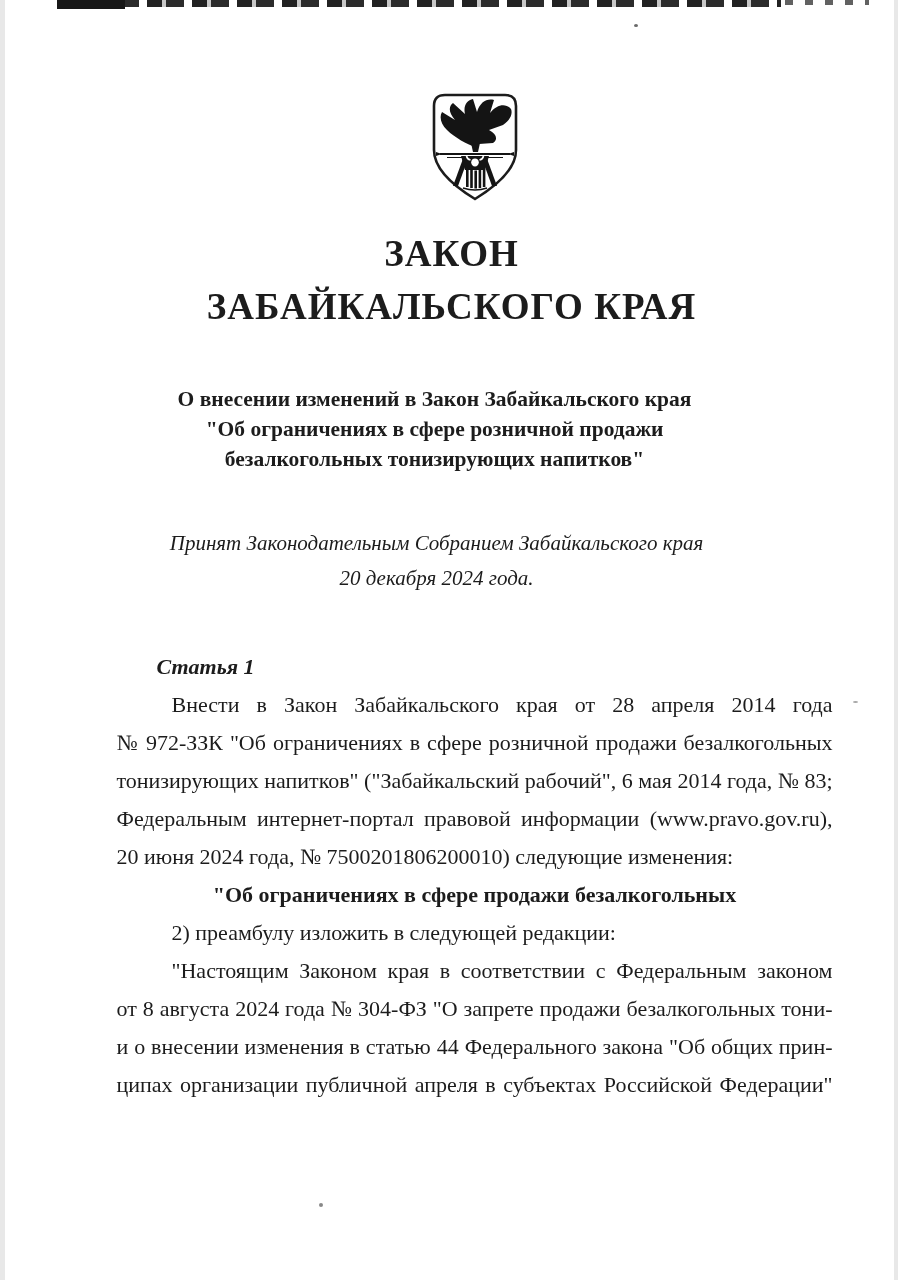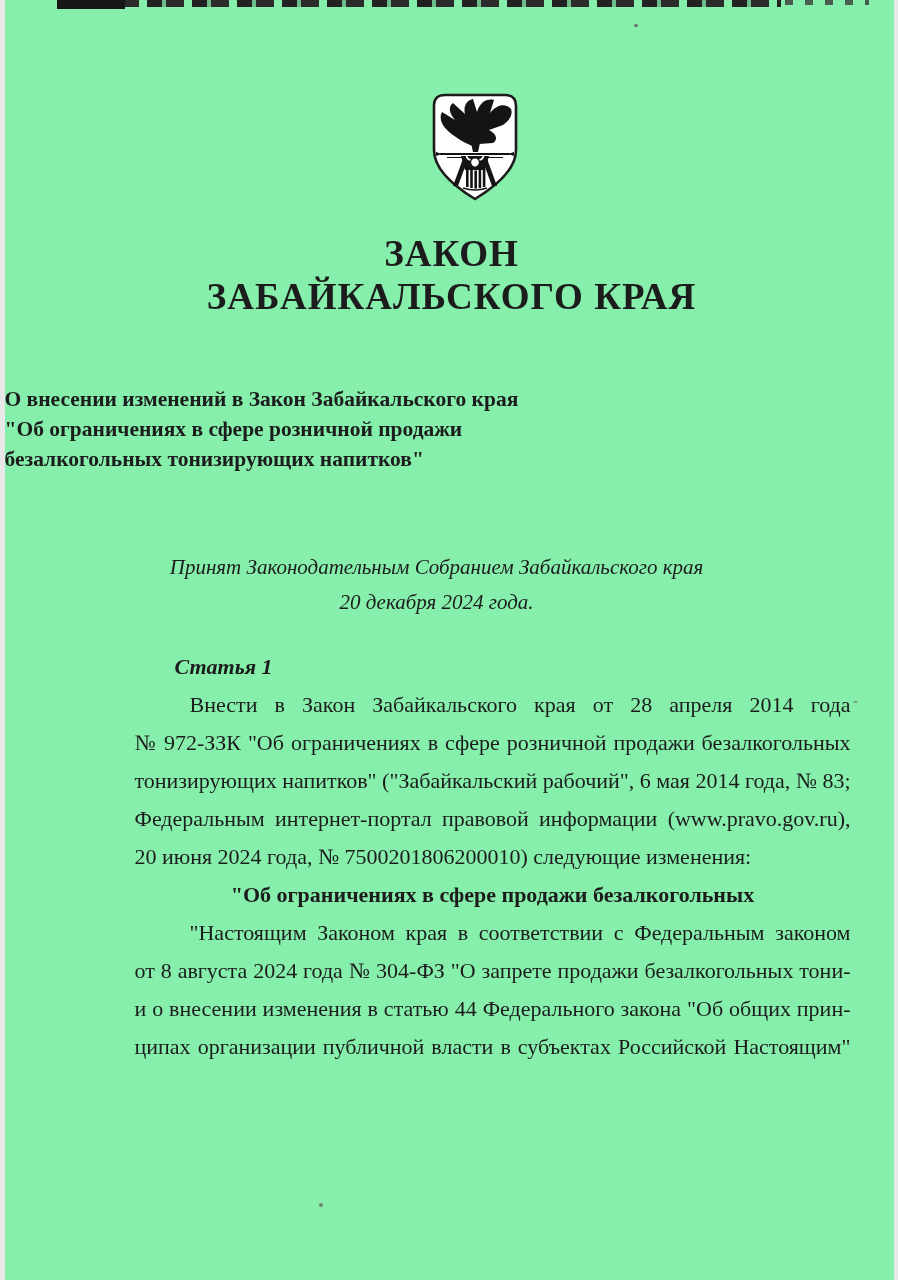--- a/index.html
+++ b/index.html
@@ -1,19 +1,19 @@
 <!DOCTYPE html>
 <html><head>
 <meta charset="utf-8">
 <style>
   html,body{margin:0;padding:0;background:#e8e8e8;}
   .page{
     position:relative;
     width:889px;height:1280px;
-    background:#86efac;
+    background:#ffffff;
     overflow:hidden;
     font-family:"Liberation Serif","DejaVu Serif",serif;
     color:#1c1c1c;
     margin:0 auto;
   }
   
   .scan-strip{
     position:absolute;top:0;left:52px;width:724px;height:7px;
     background:repeating-linear-gradient(90deg,
       #222 0 15px, rgba(34,34,34,.25) 15px 19px,
@@ -30,34 +30,34 @@
   .speck.s2{left:314px;top:1203px;width:4px;height:4px;opacity:.8;}
   .speck.s3{left:848px;top:701px;width:5px;height:2px;opacity:.6;}
 
   .emblem{position:absolute;left:422px;top:90px;width:96px;height:113px;}
 
   .title{
     position:absolute;top:234px;left:0;width:894px;
     text-align:center;font-weight:700;font-size:37px;
     letter-spacing:1px;line-height:40px;
   }
-  .title .t2{margin-top:3px;}
+  .title .t2{margin-top:13px;}
 
   .subject{
     position:absolute;top:384px;left:0;width:860px;
-    text-align:left;font-weight:700;font-size:21.5px;line-height:30px;
+    text-align:center;font-weight:700;font-size:21.5px;line-height:30px;
   }
 
   .adoption{
     position:absolute;top:526px;left:0;width:864px;
-    text-align:center;font-style:italic;font-size:21px;line-height:35px;margin-top:24px;
+    text-align:center;font-style:italic;font-size:21px;line-height:35px;
   }
 
   .body{
-    position:absolute;top:648px;left:130px;width:716px;
+    position:absolute;top:648px;left:112px;width:716px;
     font-size:22px;line-height:38px;
   }
   .article-heading{
     font-weight:700;font-style:italic;padding-left:40px;height:38px;
   }
   .ln{height:38px;white-space:nowrap;}
   .ln.jl{text-align:justify;text-align-last:justify;white-space:normal;}
   .ln.ind{text-indent:55px;}
   .ln.bc{text-align:center;font-weight:700;white-space:normal;}
 </style>
@@ -124,19 +124,20 @@
   </div>
 
   <div class="body">
     <div class="article-heading">Статья 1</div>
     <div class="ln jl ind">Внести в Закон Забайкальского края от 28 апреля 2014 года</div>
     <div class="ln jl">№ 972-ЗЗК "Об ограничениях в сфере розничной продажи безалкогольных</div>
     <div class="ln jl">тонизирующих напитков" ("Забайкальский рабочий", 6 мая 2014 года, № 83;</div>
     <div class="ln jl">Федеральным интернет-портал правовой информации (www.pravo.gov.ru),</div>
     <div class="ln">20 июня 2024 года, № 7500201806200010) следующие изменения:</div>
     <div class="ln bc">"Об ограничениях в сфере продажи безалкогольных</div>
+    <div class="ln ind">2) преамбулу изложить в следующей редакции:</div>
     <div class="ln jl ind">"Настоящим Законом края в соответствии с Федеральным законом</div>
     <div class="ln jl">от 8 августа 2024 года № 304-ФЗ "О запрете продажи безалкогольных тони-</div>
     <div class="ln jl">и о внесении изменения в статью 44 Федерального закона "Об общих прин-</div>
-    <div class="ln jl">ципах организации публичной власти в субъектах Российской Настоящим"</div>
+    <div class="ln jl">ципах организации публичной апреля в субъектах Российской Федерации"</div>
   </div>
 
 </div>
 
 </body></html>

